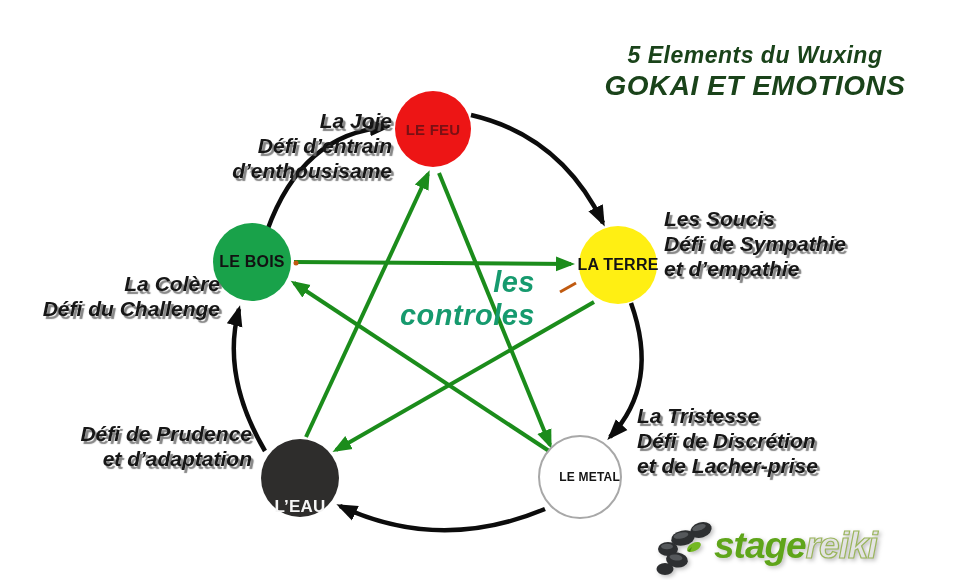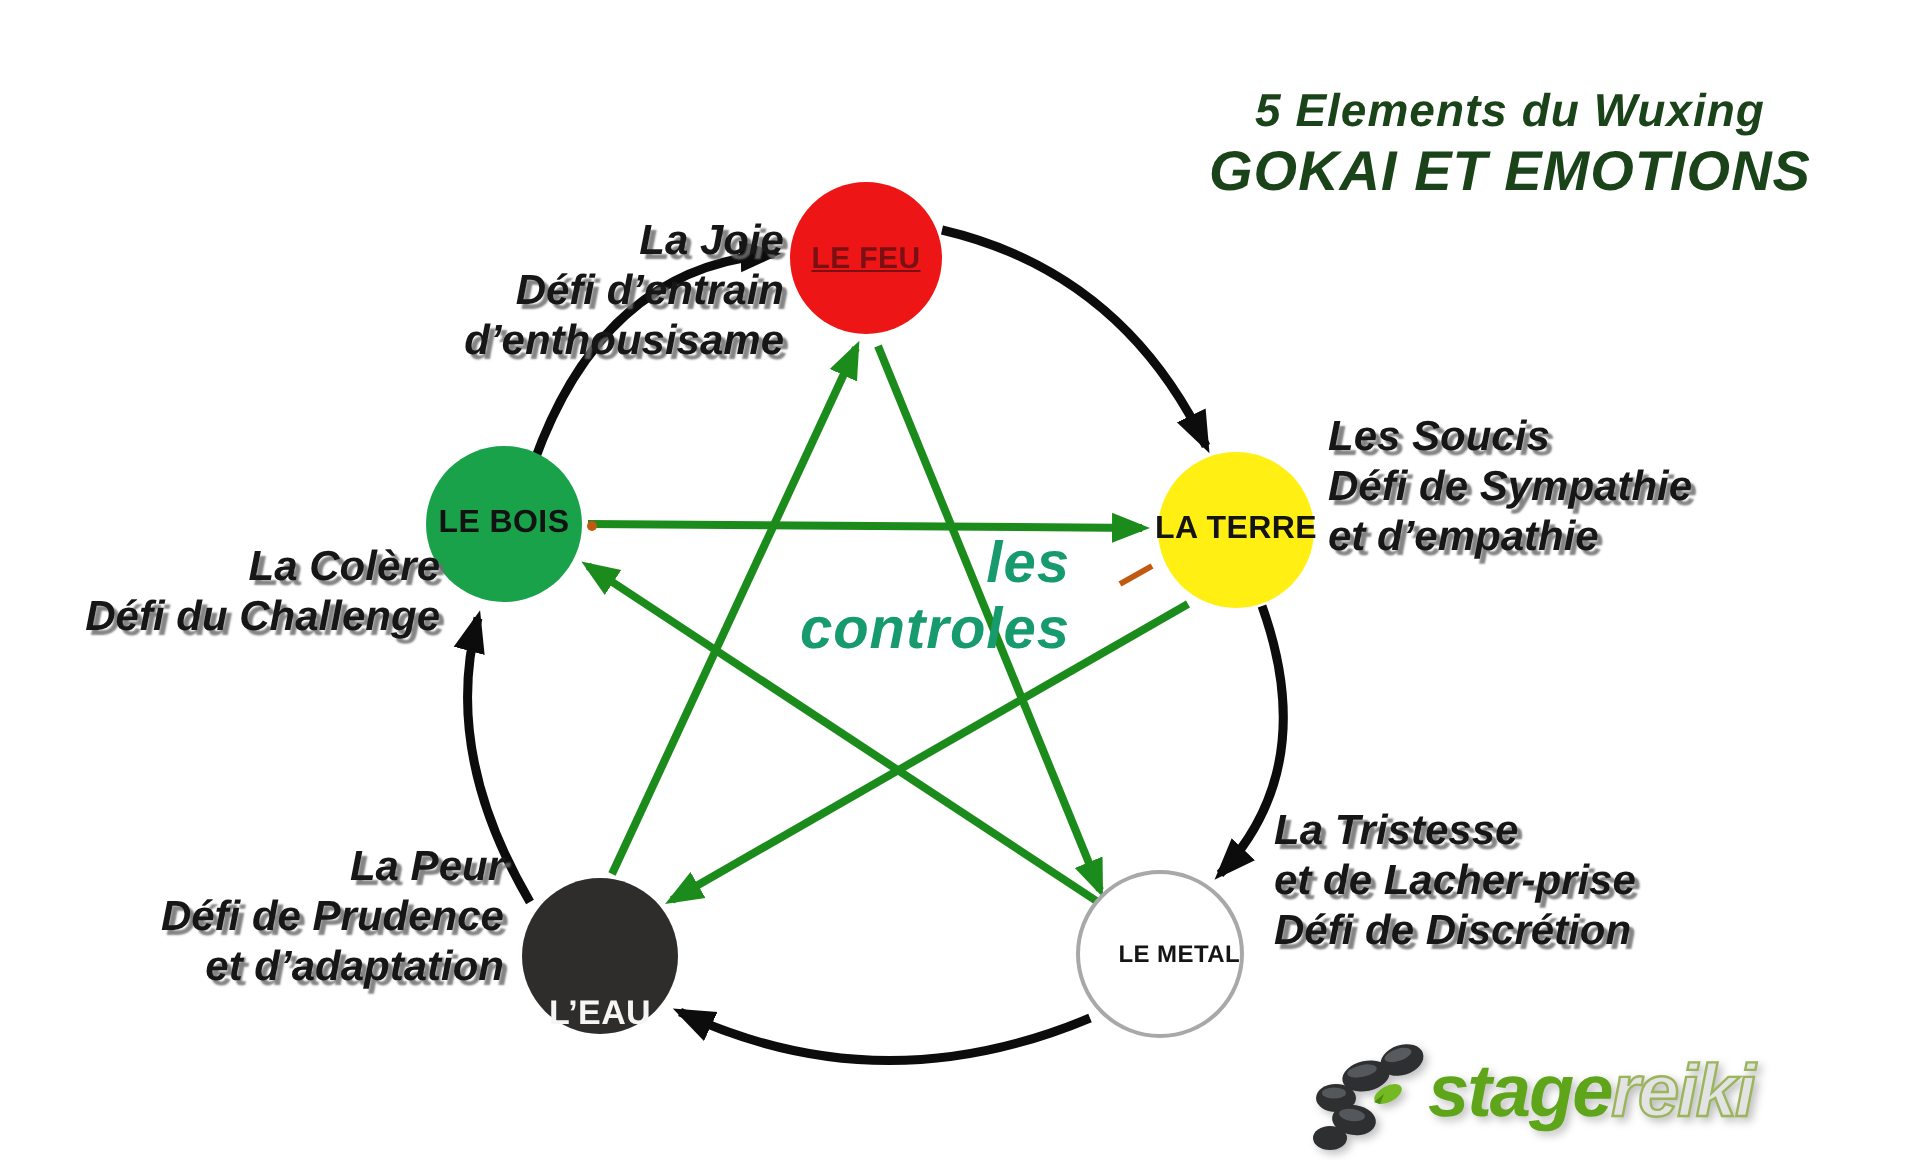--- a/index.html
+++ b/index.html
@@ -21,21 +21,21 @@
   .ctrl{fill:none;stroke:var(--arrow_green);stroke-width:4;}
   .mk-black{fill:var(--arrow_black);}
   .mk-green{fill:var(--arrow_green);}
   .artifact{stroke:var(--artifact_orange);stroke-width:3;}
   .artifact-dot{fill:var(--artifact_orange);}
 
   .el-circle{
     position:absolute;border-radius:50%;display:flex;align-items:center;justify-content:center;
     font-weight:bold;font-size:15px;letter-spacing:0.2px;white-space:nowrap;
   }
-  .c-feu{left:395px;top:91px;width:76px;height:76px;background:var(--fire);color:var(--fire_text);text-decoration:underline;}
+  .c-feu{left:395px;top:91px;width:76px;height:76px;background:var(--fire);color:var(--fire_text);}
   .c-terre{left:579px;top:226px;width:78px;height:78px;background:var(--earth);color:#141414;font-size:16px;}
   .c-metal{left:538px;top:435px;width:84px;height:84px;background:var(--metal_fill);
            border:2px solid var(--metal_border);box-sizing:border-box;color:#151515;font-size:12px;justify-content:flex-end;}
   .c-eau{left:261px;top:439px;width:78px;height:78px;background:var(--water);color:#f5f5f5;font-size:17px;align-items:flex-end;}
   .c-bois{left:213px;top:223px;width:78px;height:78px;background:var(--wood);color:#121212;font-size:16px;}
 
   .emotion{
     position:absolute;font-weight:bold;font-style:italic;font-size:21px;line-height:25px;
     color:var(--emotion_text);text-shadow:2.5px 2.5px 1px rgba(110,110,110,0.85);
     white-space:nowrap;
@@ -123,25 +123,24 @@
     <div>Défi d’entrain</div>
     <div>d’enthousisame</div>
   </div>
   <div class="emotion em-terre">
     <div>Les Soucis</div>
     <div>Défi de Sympathie</div>
     <div>et d’empathie</div>
   </div>
   <div class="emotion em-metal">
     <div>La Tristesse</div>
+    <div>Défi de Discrétion</div>
     <div>et de Lacher-prise</div>
-    <div>Défi de Discrétion</div>
   </div>
   <div class="emotion em-eau">
-    <div>La Peur</div>
     <div>Défi de Prudence</div>
     <div>et d’adaptation</div>
   </div>
   <div class="emotion em-bois">
     <div>La Colère</div>
     <div>Défi du Challenge</div>
   </div>
 
   <div class="center-label">les controles</div>
 

